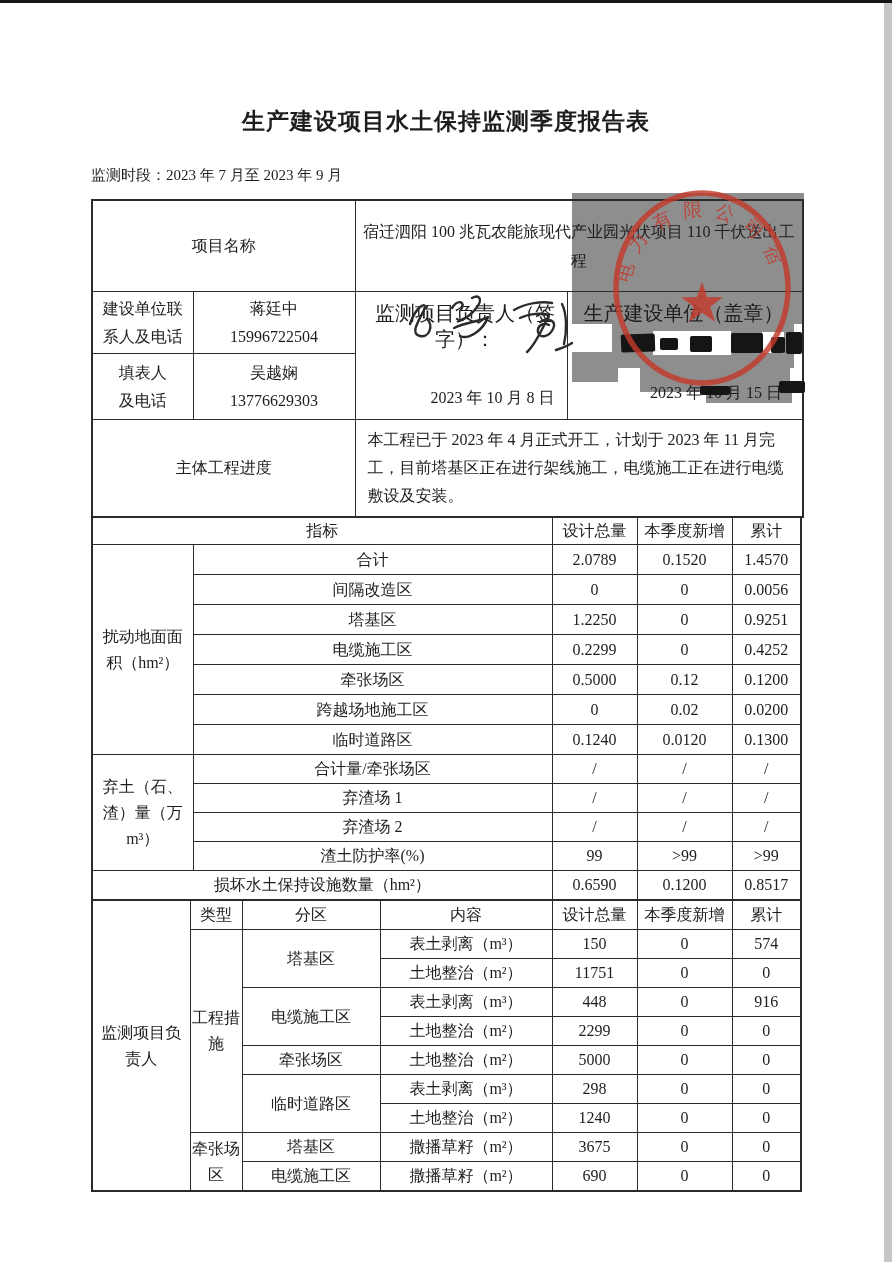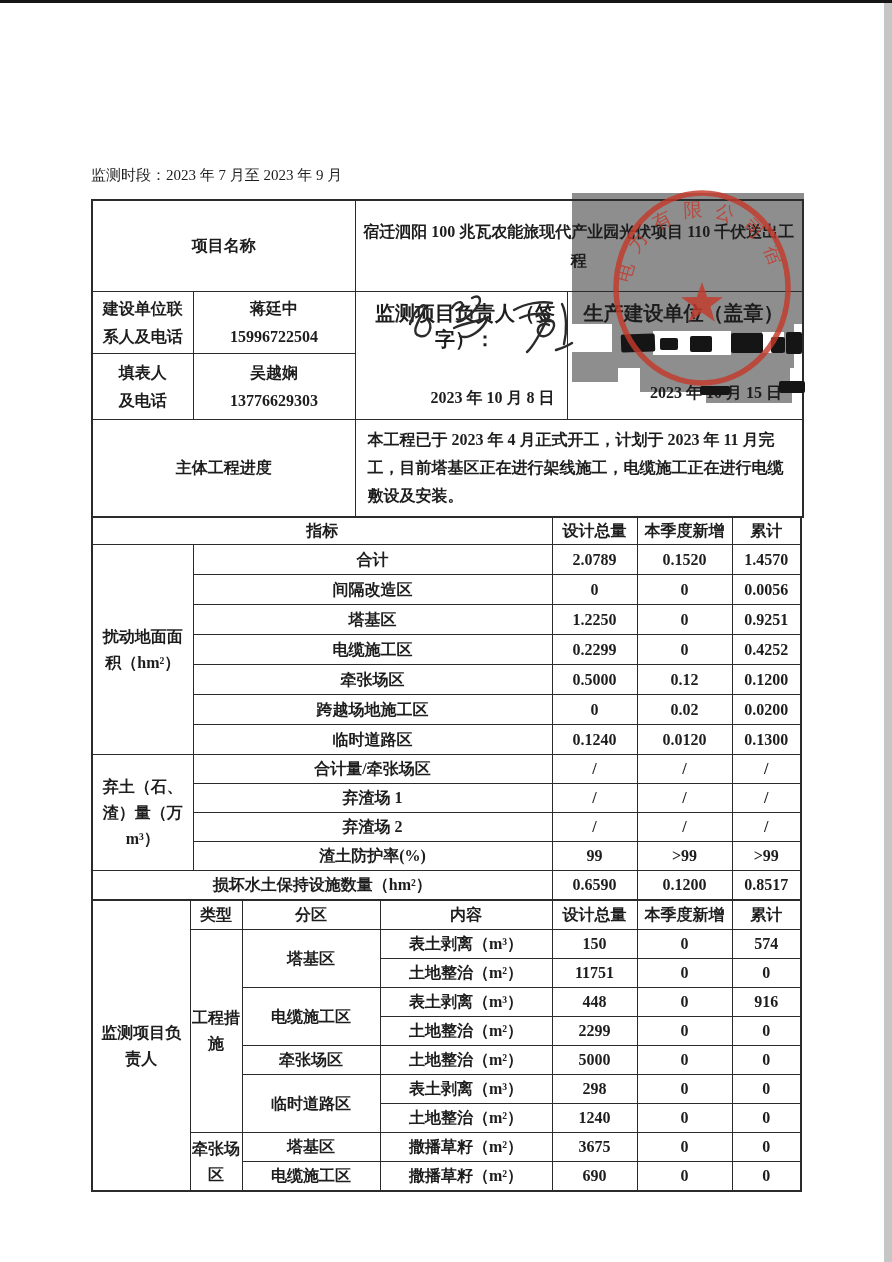--- a/index.html
+++ b/index.html
@@ -8,21 +8,21 @@
   .strip-top{position:absolute;left:0;top:0;width:892px;height:3px;background:var(--top-strip,#161616);}
   .strip-right{position:absolute;right:0;top:3px;width:8px;height:1259px;background:var(--edge-gray,#c6c6c6);}
   .doc-title{position:absolute;left:0;top:106px;width:892px;text-align:center;
              font-size:23px;font-weight:bold;letter-spacing:1px;}
   .period{position:absolute;left:91px;top:166px;width:683px;text-align:left;font-size:15px;}
   
   .artifact{position:absolute;background:var(--artifact-gray,#8e8e8e);z-index:0;}
   .whiteband{position:absolute;background:#ffffff;z-index:2;}
   .blob{position:absolute;background:var(--blob-black,#151515);z-index:3;border-radius:2px;}
   
-  .tables{position:absolute;left:91px;top:199px;width:713px;z-index:1;font-weight:bold;}
+  .tables{position:absolute;left:91px;top:199px;width:713px;z-index:1;}
   table{border-collapse:collapse;table-layout:fixed;width:711px;background:transparent;}
   table+table{margin-top:-2px;}
   table{border:2px solid var(--border,#2b2b2b);}
   td{border:1px solid var(--border,#2b2b2b);text-align:center;vertical-align:middle;
      font-size:16px;padding:0;line-height:26px;background:transparent;overflow:hidden;}
   .r1 td{height:56px;} .r2 td{height:61px;} .r3 td{height:65px;} .r4 td{height:82px;}
   .hd td{height:26px;} .s1 td{height:29px;} .s2 td{height:28px;} .dm td{height:28px;}
   .p td{height:28px;}
   .twoLine{line-height:28px;}
   .prose{text-align:left;padding:6px 12px;line-height:28px;}
@@ -37,20 +37,21 @@
   .svgabs{position:absolute;z-index:4;}
   .stampsvg{position:absolute;z-index:5;}
 </style>
 </head>
 <body>
 
 <div class="page">
   <div class="strip-top"></div>
   <div class="strip-right"></div>
 
+  <div class="doc-title">生产建设项目水土保持监测季度报告表</div>
   <div class="period">监测时段：2023 年 7 月至 2023 年 9 月</div>
 
   <div class="artifact" style="left:572px;top:193px;width:232px;height:131px;"></div>
   <div class="artifact" style="left:612px;top:322px;width:182px;height:46px;"></div>
   <div class="artifact" style="left:572px;top:352px;width:46px;height:30px;"></div>
   <div class="artifact" style="left:640px;top:366px;width:150px;height:26px;"></div>
   <div class="artifact" style="left:706px;top:390px;width:86px;height:13px;"></div>
 
   <div class="tables">
 

